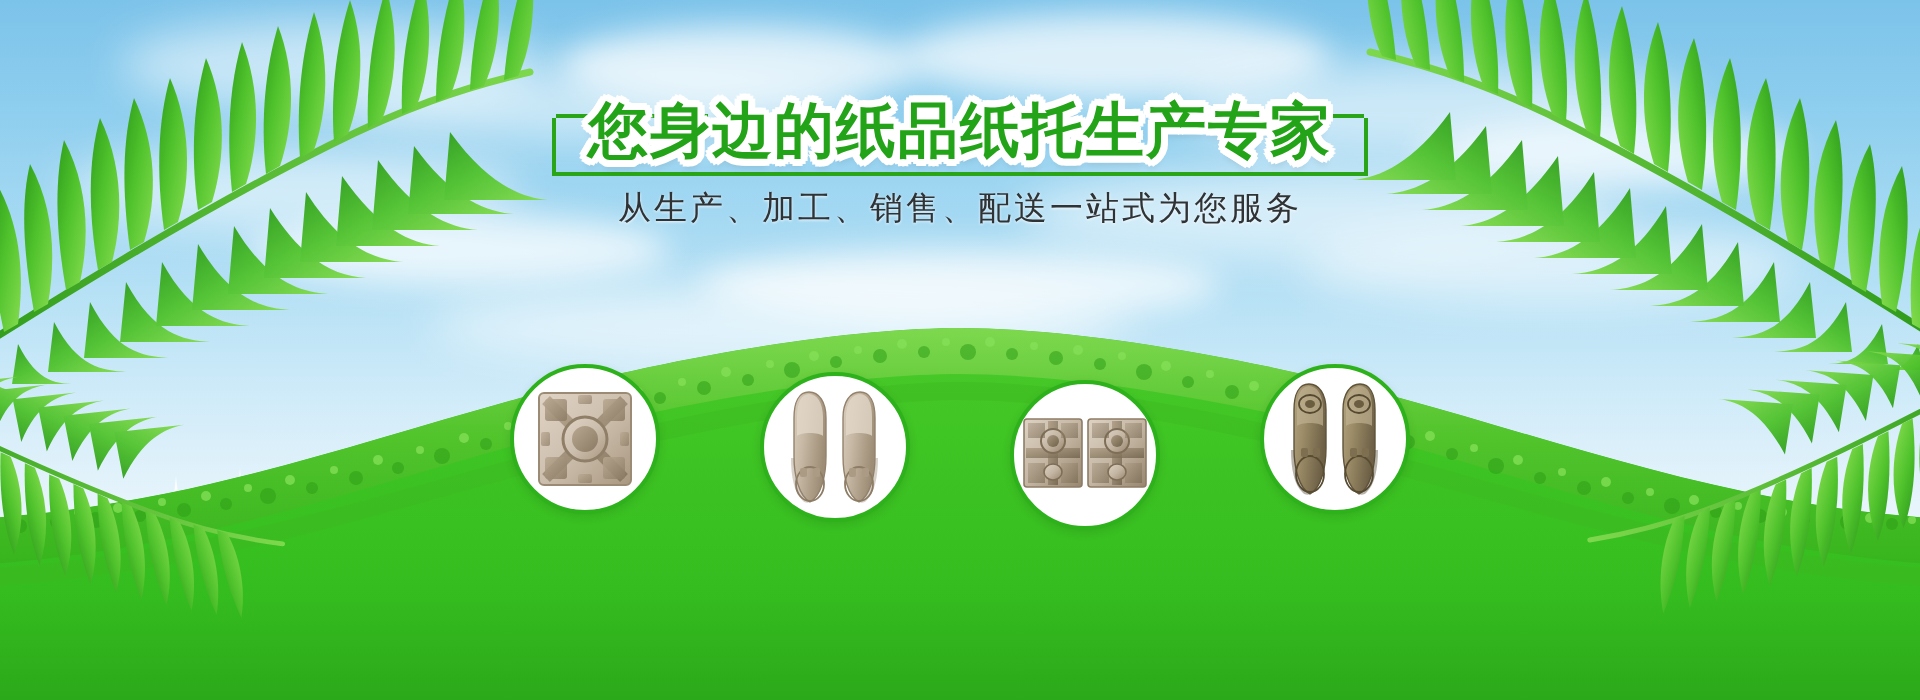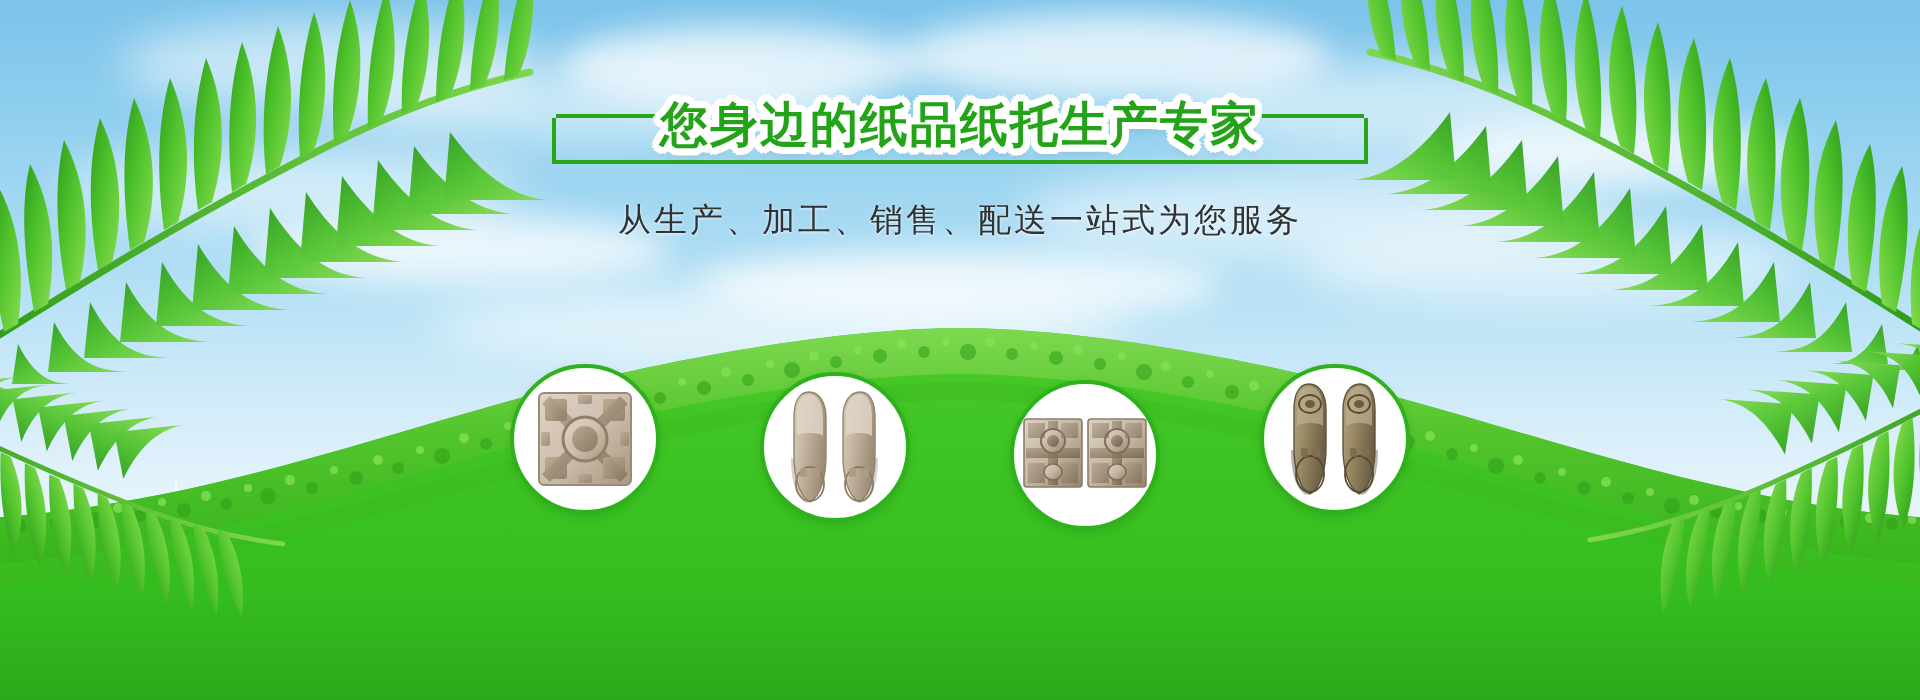--- a/index.html
+++ b/index.html
@@ -93,24 +93,24 @@
       -6px  0   0 #fff,  6px  0   0 #fff,
       -5px -5px 0 #fff,  5px -5px 0 #fff,
       -5px  5px 0 #fff,  5px  5px 0 #fff,
       -7px -2px 0 #fff,  7px -2px 0 #fff,
       -7px  2px 0 #fff,  7px  2px 0 #fff,
       -2px -7px 0 #fff,  2px -7px 0 #fff,
       -2px  7px 0 #fff,  2px  7px 0 #fff,
        0px  9px 7px rgba(0,0,0,.10);
   }
   .headline1 { font-size:54px; margin:0 0 6px 0; }
-  .headline2 { font-size:48px; margin:0 0 6px 0; }
+  .headline2 { font-size:60px; margin:0 0 6px 0; }
 
   .subtitle {
-    margin-top:36px;
+    margin-top:12px;
     font-family:"DejaVu Sans", sans-serif;
     font-size:33px;
     color:#2f3336;
     letter-spacing:3px;
     line-height:1.2;
     text-shadow:0 1px 3px rgba(255,255,255,.85);
   }
 
   
   .circles {

